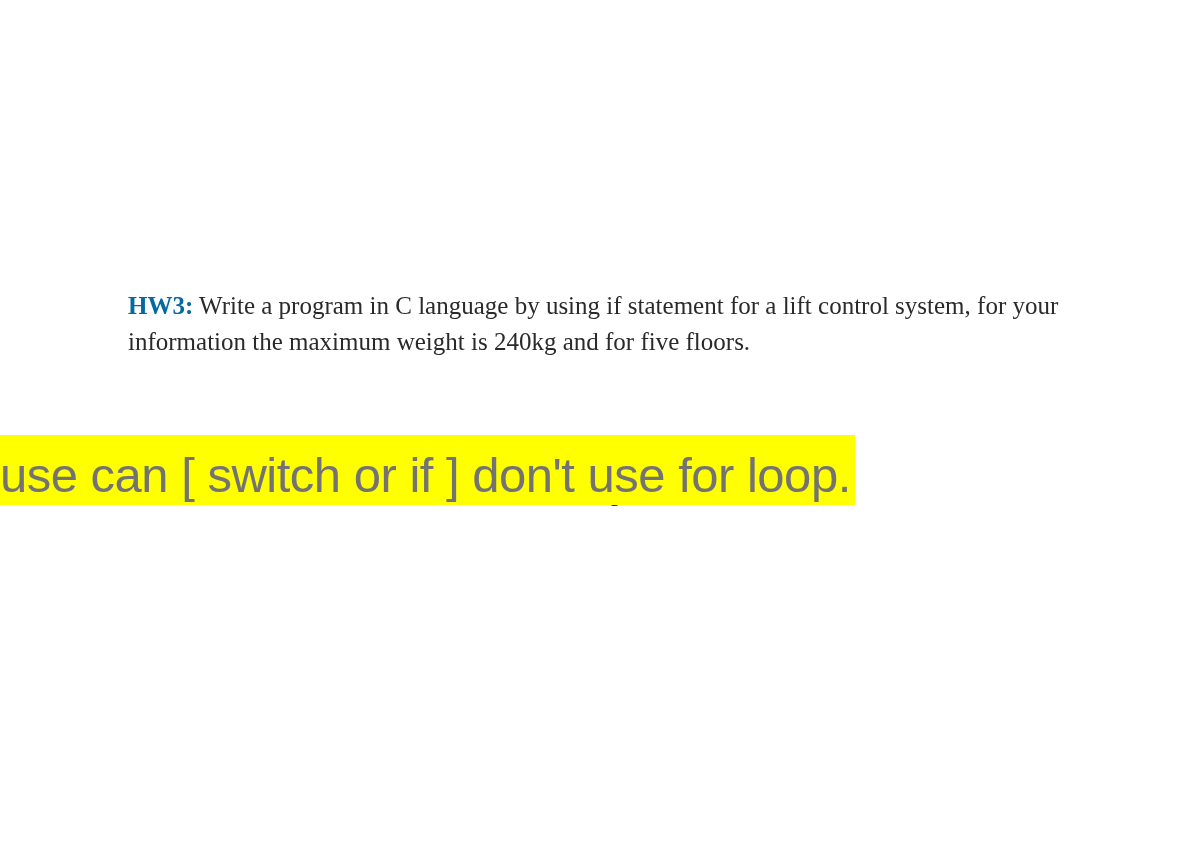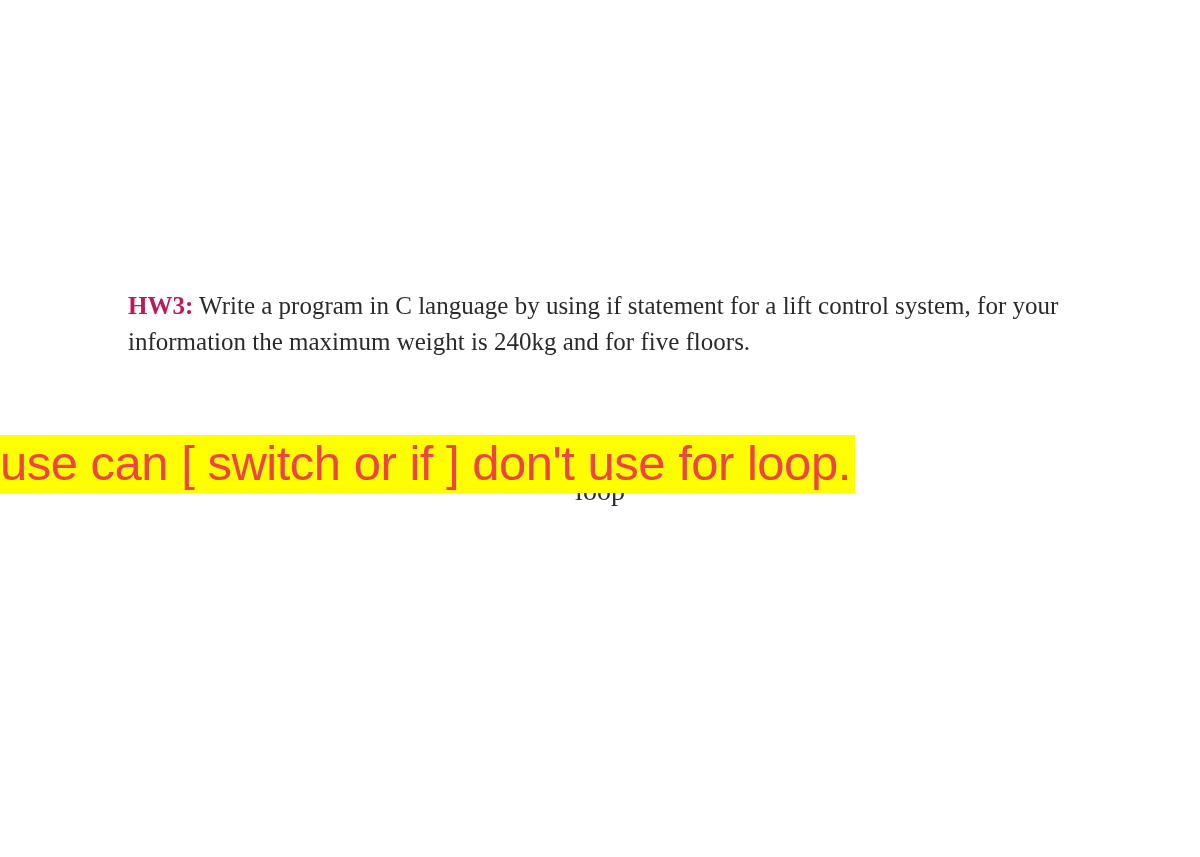--- a/index.html
+++ b/index.html
@@ -18,21 +18,21 @@
       position: absolute;
       top: 288px;
       left: 128px;
       width: 960px;
       font-size: 25px;
       line-height: 1.45;
       color: #2a2a2a;
     }
     .question-label {
       font-weight: bold;
-      color: #be185d;
+      color: #0369a1;
     }
     .highlight-wrap {
       position: absolute;
       top: 435px;
       left: 0;
       width: 1200px;
     }
     .obscured-text {
       position: absolute;
       top: 40px;
@@ -46,22 +46,22 @@
     }
     .highlight-text {
       position: relative;
       z-index: 2;
       display: inline-block;
       background: #ffff00;
       font-family: "Helvetica Neue", Helvetica, Arial, sans-serif;
       font-size: 49px;
       font-weight: 400;
       line-height: 1.15;
-      color: #ef4444;
-      padding: 0 4px 2px 0;
+      color: #737373;
+      padding: 12px 4px 2px 0;
       letter-spacing: -0.5px;
     }
   </style>
 </head>
 <body>
 
 <div class="question-block">
   <span class="question-label">HW3:</span>
   <span>Write a program in C language by using if statement for a lift control system, for your information the maximum weight is 240kg and for five floors.</span>
 </div>

